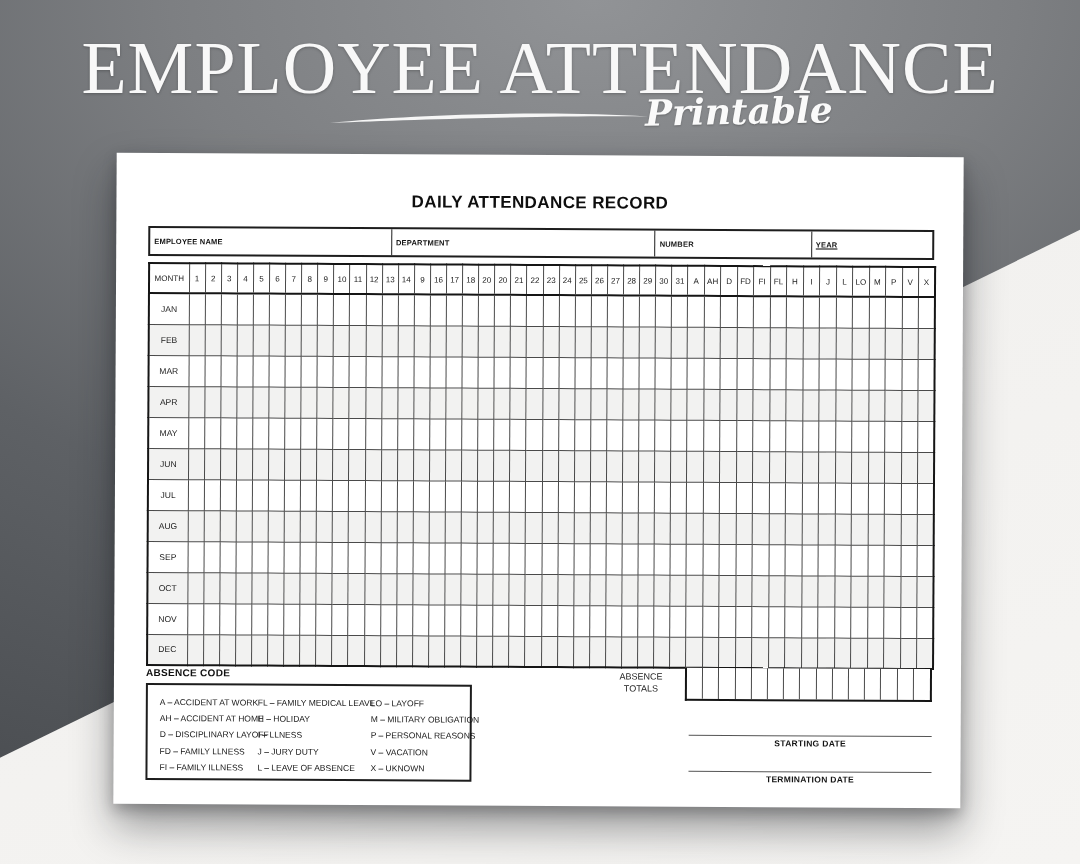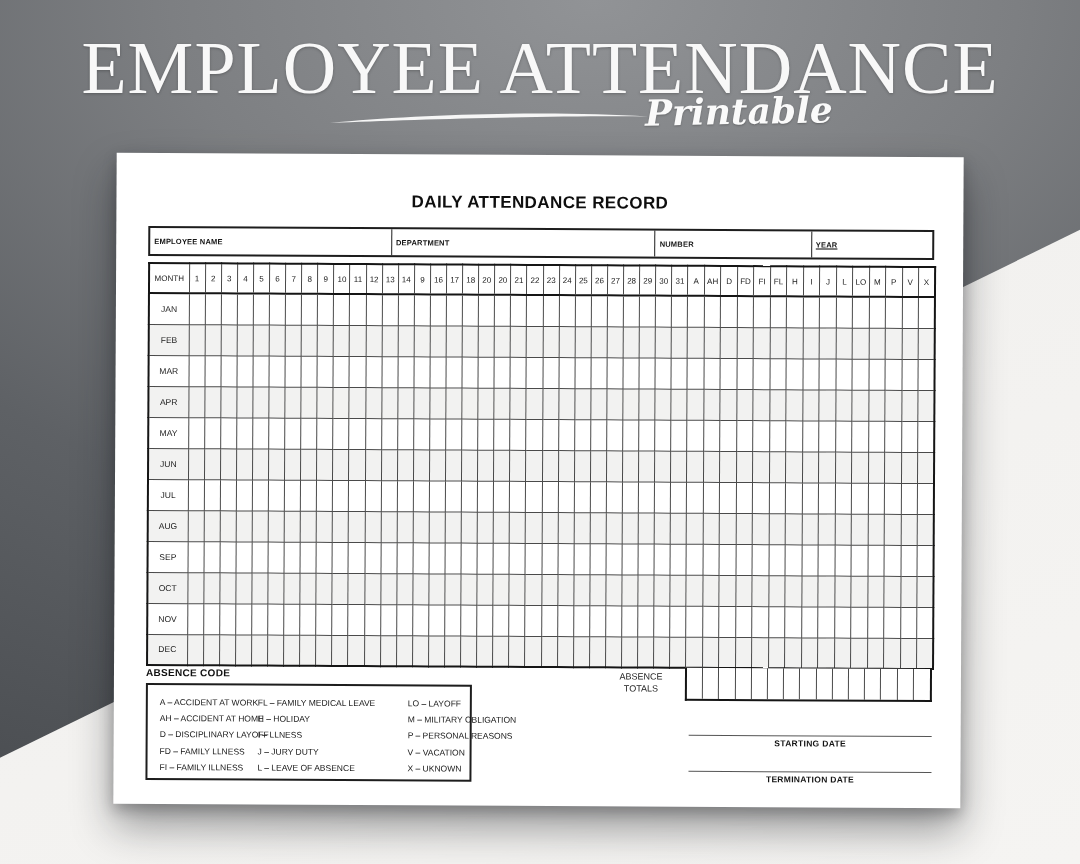--- a/index.html
+++ b/index.html
@@ -53,21 +53,21 @@
   .tot-cell{border-right:1px solid #4a4a4a;}
   .tot-cell:last-child{border-right:none;}
   
   .abs-heading{position:absolute;left:32px;top:514px;font-size:10px;font-weight:bold;
     letter-spacing:.3px;color:#111;}
   .abs-box{position:absolute;left:32px;top:530px;width:326px;height:97px;border:2px solid #1d1d1d;
     box-sizing:border-box;display:flex;padding:9px 0 0 12px;}
   .abs-col{display:flex;flex-direction:column;}
   .abs-col:nth-child(1){width:98px;}
   .abs-col:nth-child(2){width:113px;}
-  .abs-col:nth-child(3){width:100px;margin-left:37px;}
+  .abs-col:nth-child(3){width:100px;}
   .abs-item{font-size:8.5px;line-height:16.2px;white-space:nowrap;color:#161616;}
   
   .instructions{position:absolute;left:367px;top:533px;width:99px;font-size:8.5px;
     line-height:10.8px;color:#191919;}
   
   .sig{position:absolute;left:575px;width:243px;text-align:center;}
   .sig-1{top:579px;}
   .sig-2{top:615px;}
   .sig .line{height:0;border-top:1.5px solid #555;margin-bottom:2px;}
   .sig .lbl{font-size:8.5px;font-weight:bold;letter-spacing:.3px;color:#141414;}

